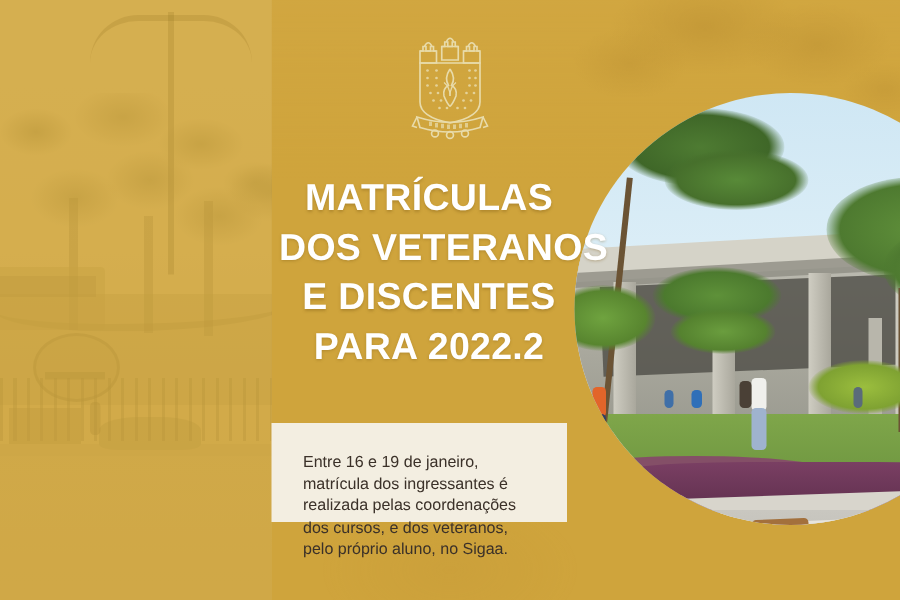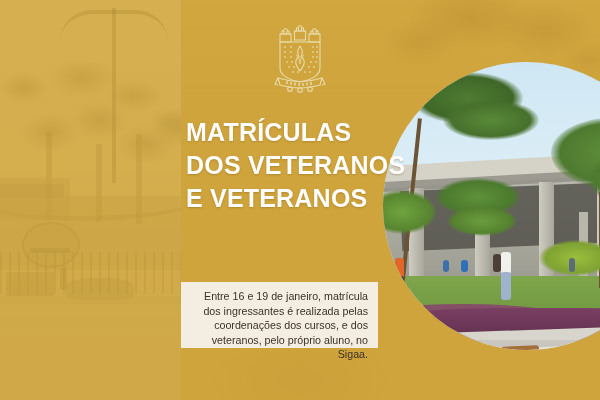--- a/index.html
+++ b/index.html
@@ -61,30 +61,30 @@
   .crest{position:absolute;left:272px;top:22px;width:56px;height:74px;}
   .crest svg{display:block;width:100%;height:100%;}
 
   
   .headline{
     position:absolute;left:186px;top:116px;width:200px;
     color:#FFFFFF;font-weight:bold;font-size:25px;line-height:33px;
     letter-spacing:.2px;text-shadow:0 1px 2px rgba(120,86,20,.35);
     z-index:30;
   }
-  .headline div{white-space:nowrap;}
+  .headline div{white-space:nowrap;text-align:center;}
 
   
   .bodybox{
     position:absolute;left:181px;top:282px;width:197px;height:66px;
     background:#F3EEE1;z-index:30;box-sizing:border-box;
     padding:7px 10px 6px 9px;
   }
   .bodybox p{
-    margin:0;color:#3B3129;font-size:10.7px;line-height:14.6px;text-align:right;
+    margin:12px;color:#3B3129;font-size:10.7px;line-height:14.6px;
   }
 
   
   .circle-photo{
     position:absolute;left:383px;top:62px;width:288px;height:288px;
     border-radius:50%;overflow:hidden;z-index:20;
   }
   .cp{position:absolute;inset:0;}
   .cp-sky{position:absolute;inset:0;background:linear-gradient(180deg,#CFE7F4 0%,#DCEEF7 40%,#E9F3F8 62%,#F2F6F8 100%);}
   .cp-bldg{position:absolute;left:0;top:108px;width:288px;height:118px;background:linear-gradient(180deg,#BDBCB2 0%,#A9A89D 55%,#9A9A90 100%);}
@@ -269,20 +269,21 @@
         <circle cx="18" cy="67" r="2.3"></circle>
         <circle cx="28" cy="68" r="2.3"></circle>
         <circle cx="38" cy="67" r="2.3"></circle>
       </g>
     </svg>
   </div>
 
   <div class="headline">
     <div>MATRÍCULAS</div>
     <div>DOS VETERANOS</div>
-    <div>E VETERANOS</div>
+    <div>E DISCENTES</div>
+    <div>PARA 2022.2</div>
   </div>
 
   <div class="bodybox">
     <p>Entre 16 e 19 de janeiro, matrícula dos ingressantes é realizada pelas coordenações dos cursos, e dos veteranos, pelo próprio aluno, no Sigaa.</p>
   </div>
 
 </div>
 
 </body></html>

